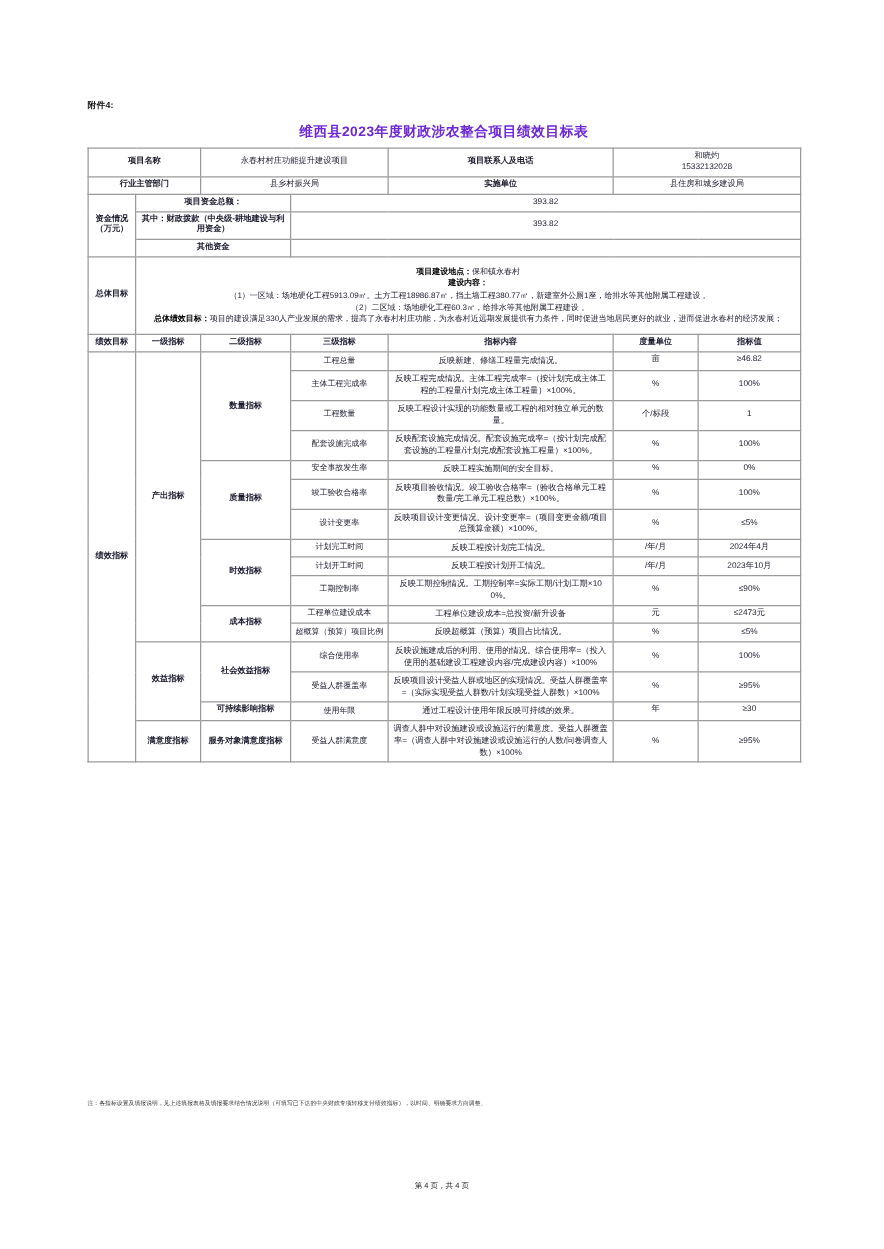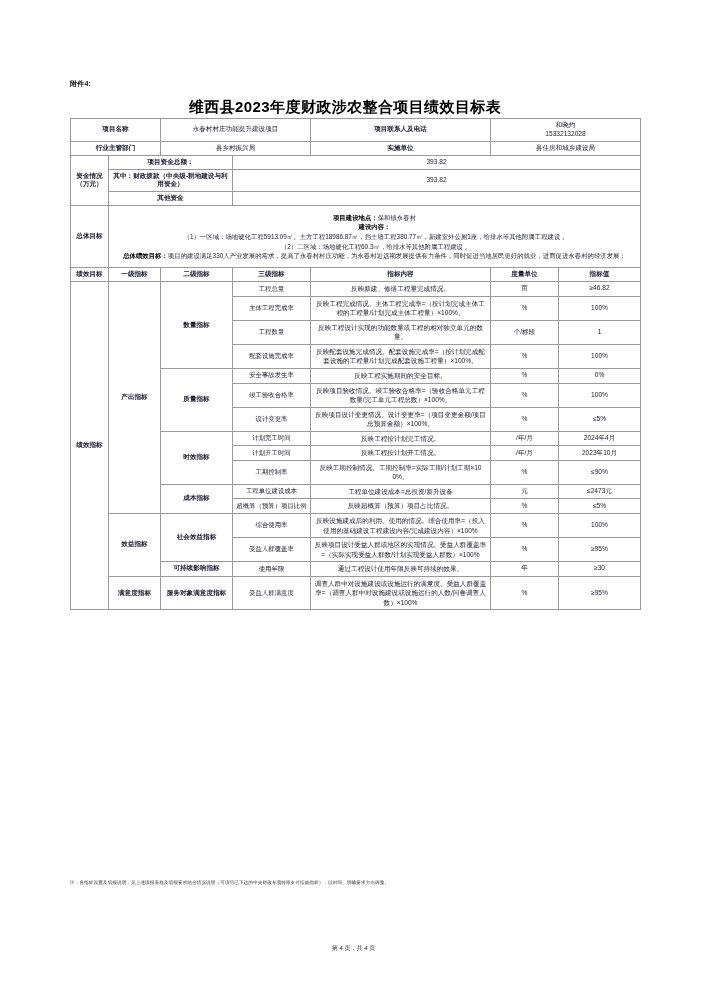--- a/index.html
+++ b/index.html
@@ -26,28 +26,28 @@
     position: absolute;
     left: 70px;
     top: 79px;
     font-size: 7px;
     font-weight: bold;
     color: #111;
     letter-spacing: 0.2px;
   }
   .doc-title {
     position: absolute;
-    left: 60px;
+    left: 70px;
     top: 98px;
     width: 570px;
     text-align: center;
-    font-size: 15px;
+    font-size: 11px;
     font-weight: bold;
     letter-spacing: 0.4px;
-    color: #000000;
+    color: #6d28d9;
   }
   table.main {
     position: absolute;
     left: 70px;
     top: 118px;
     width: 570px;
     border-collapse: collapse;
     table-layout: fixed;
     font-size: 6.6px;
     line-height: 1.35;

